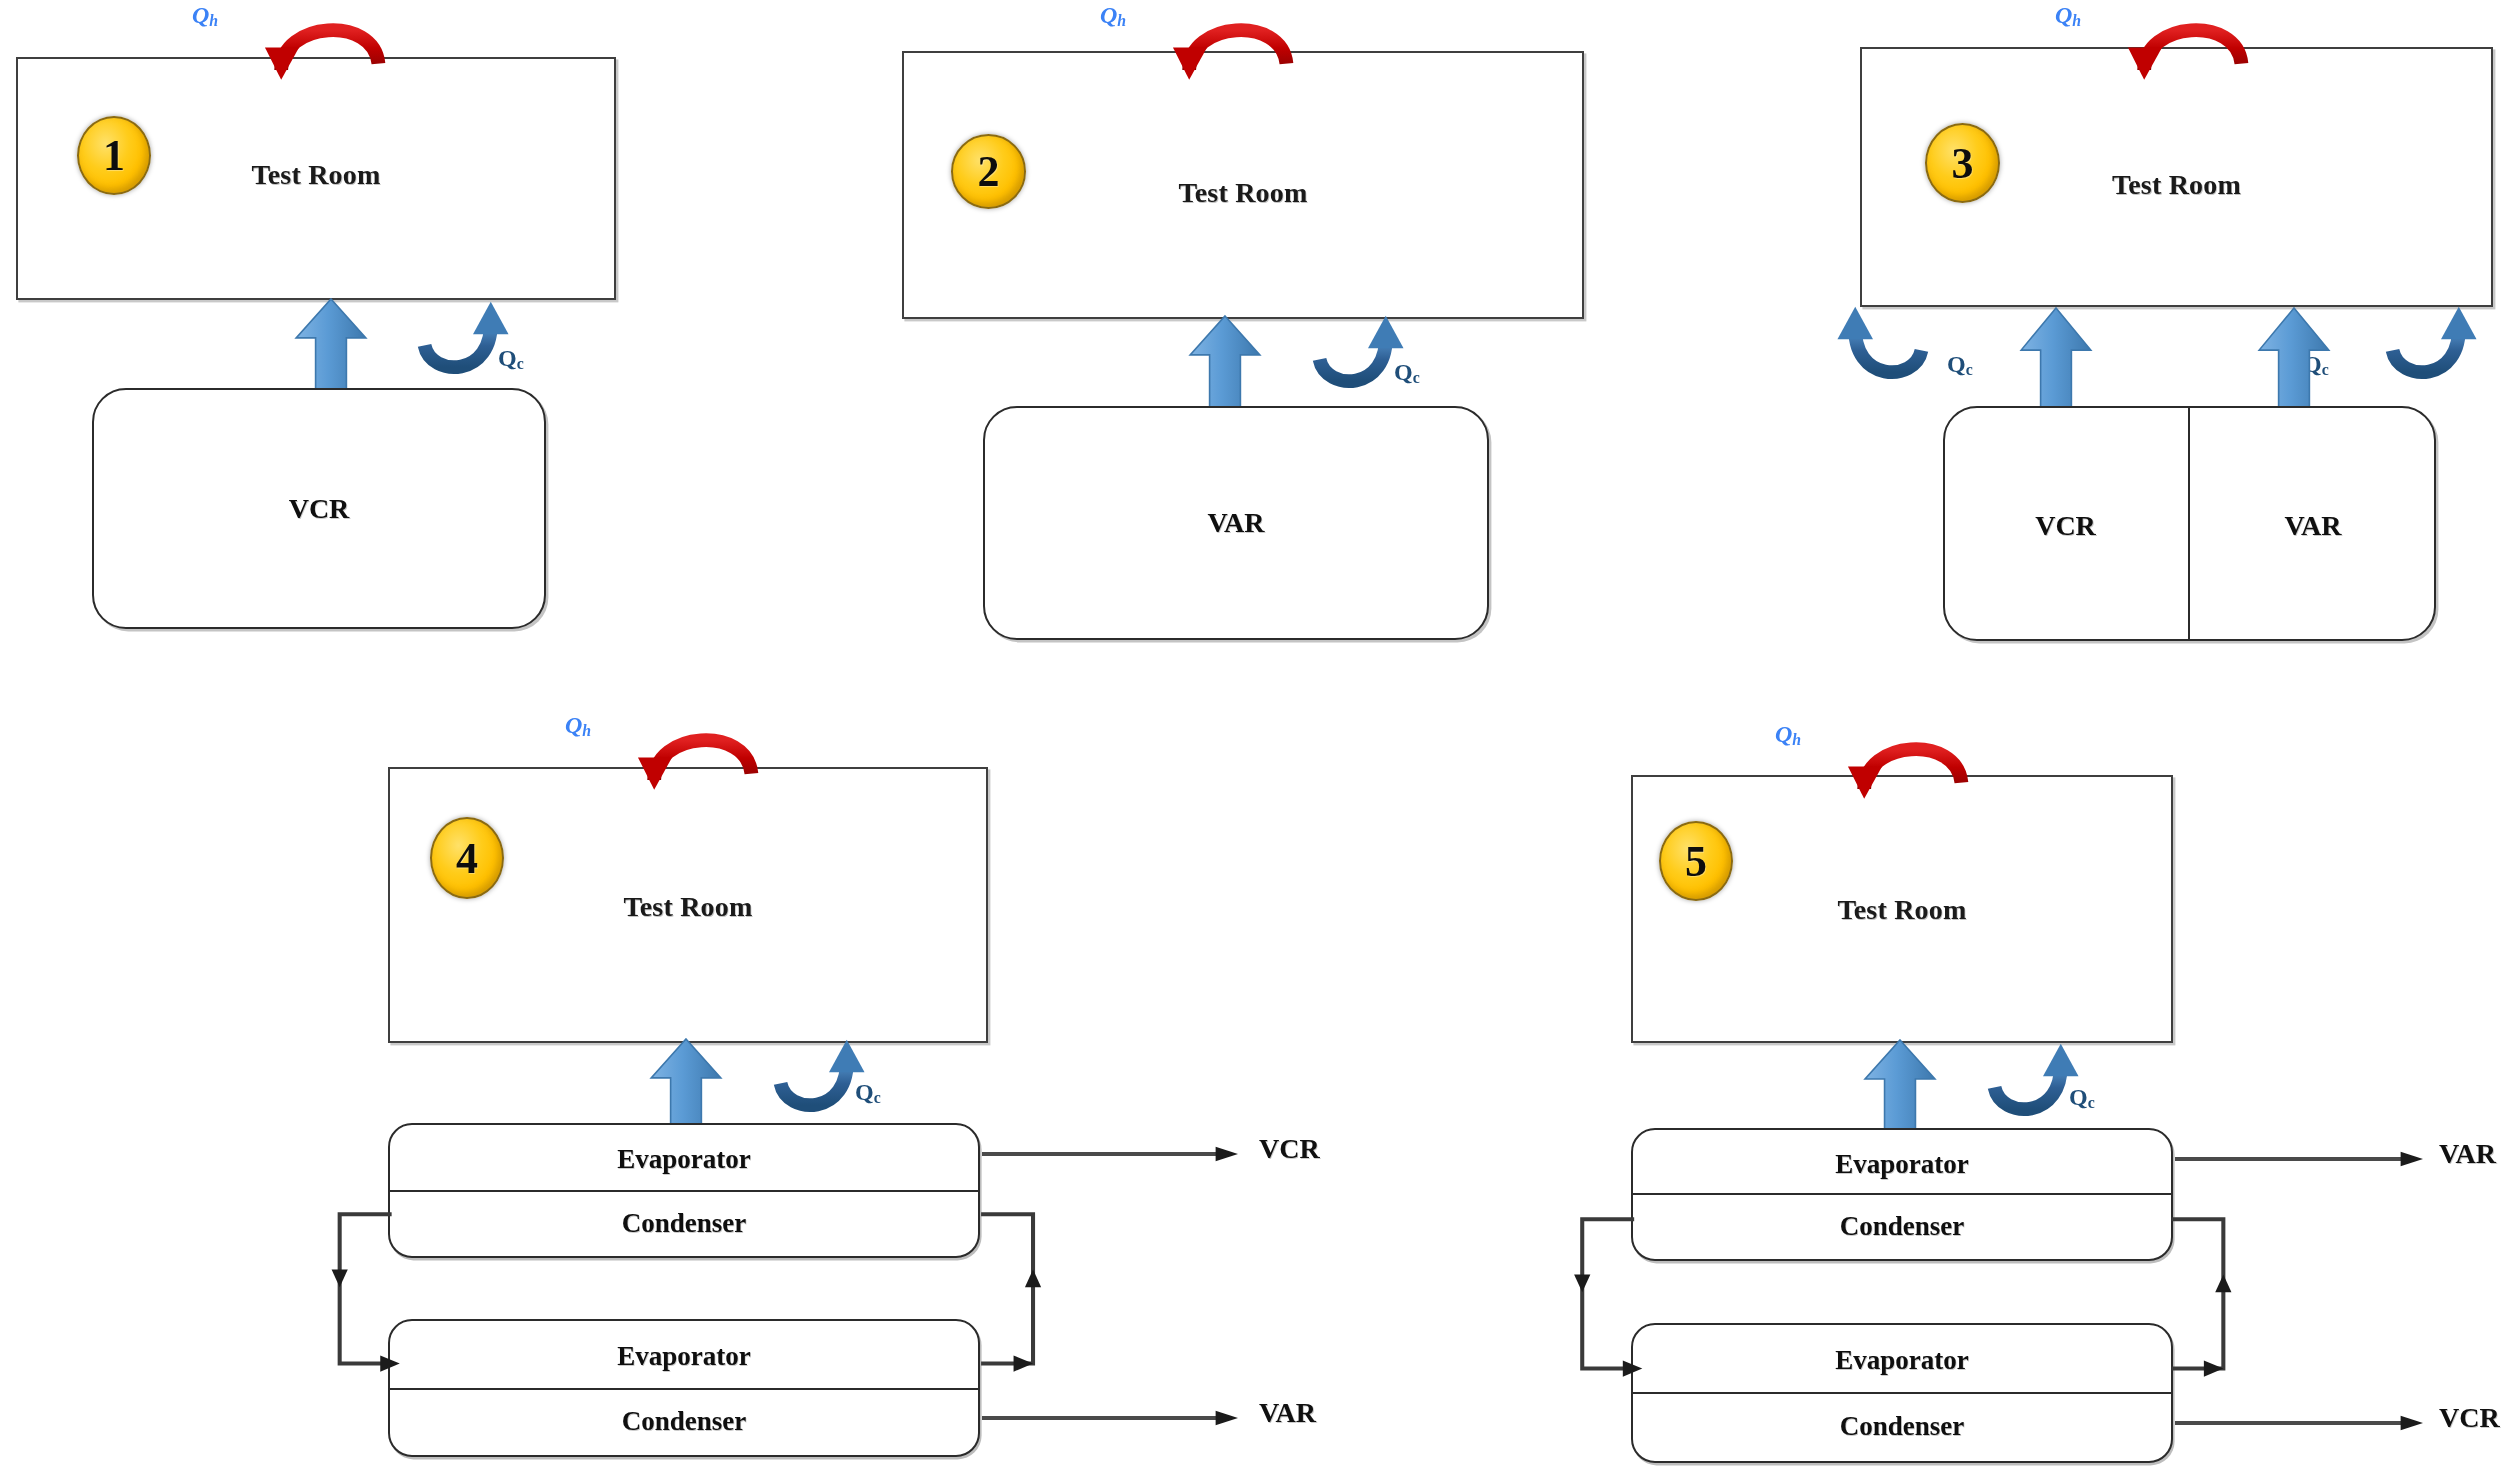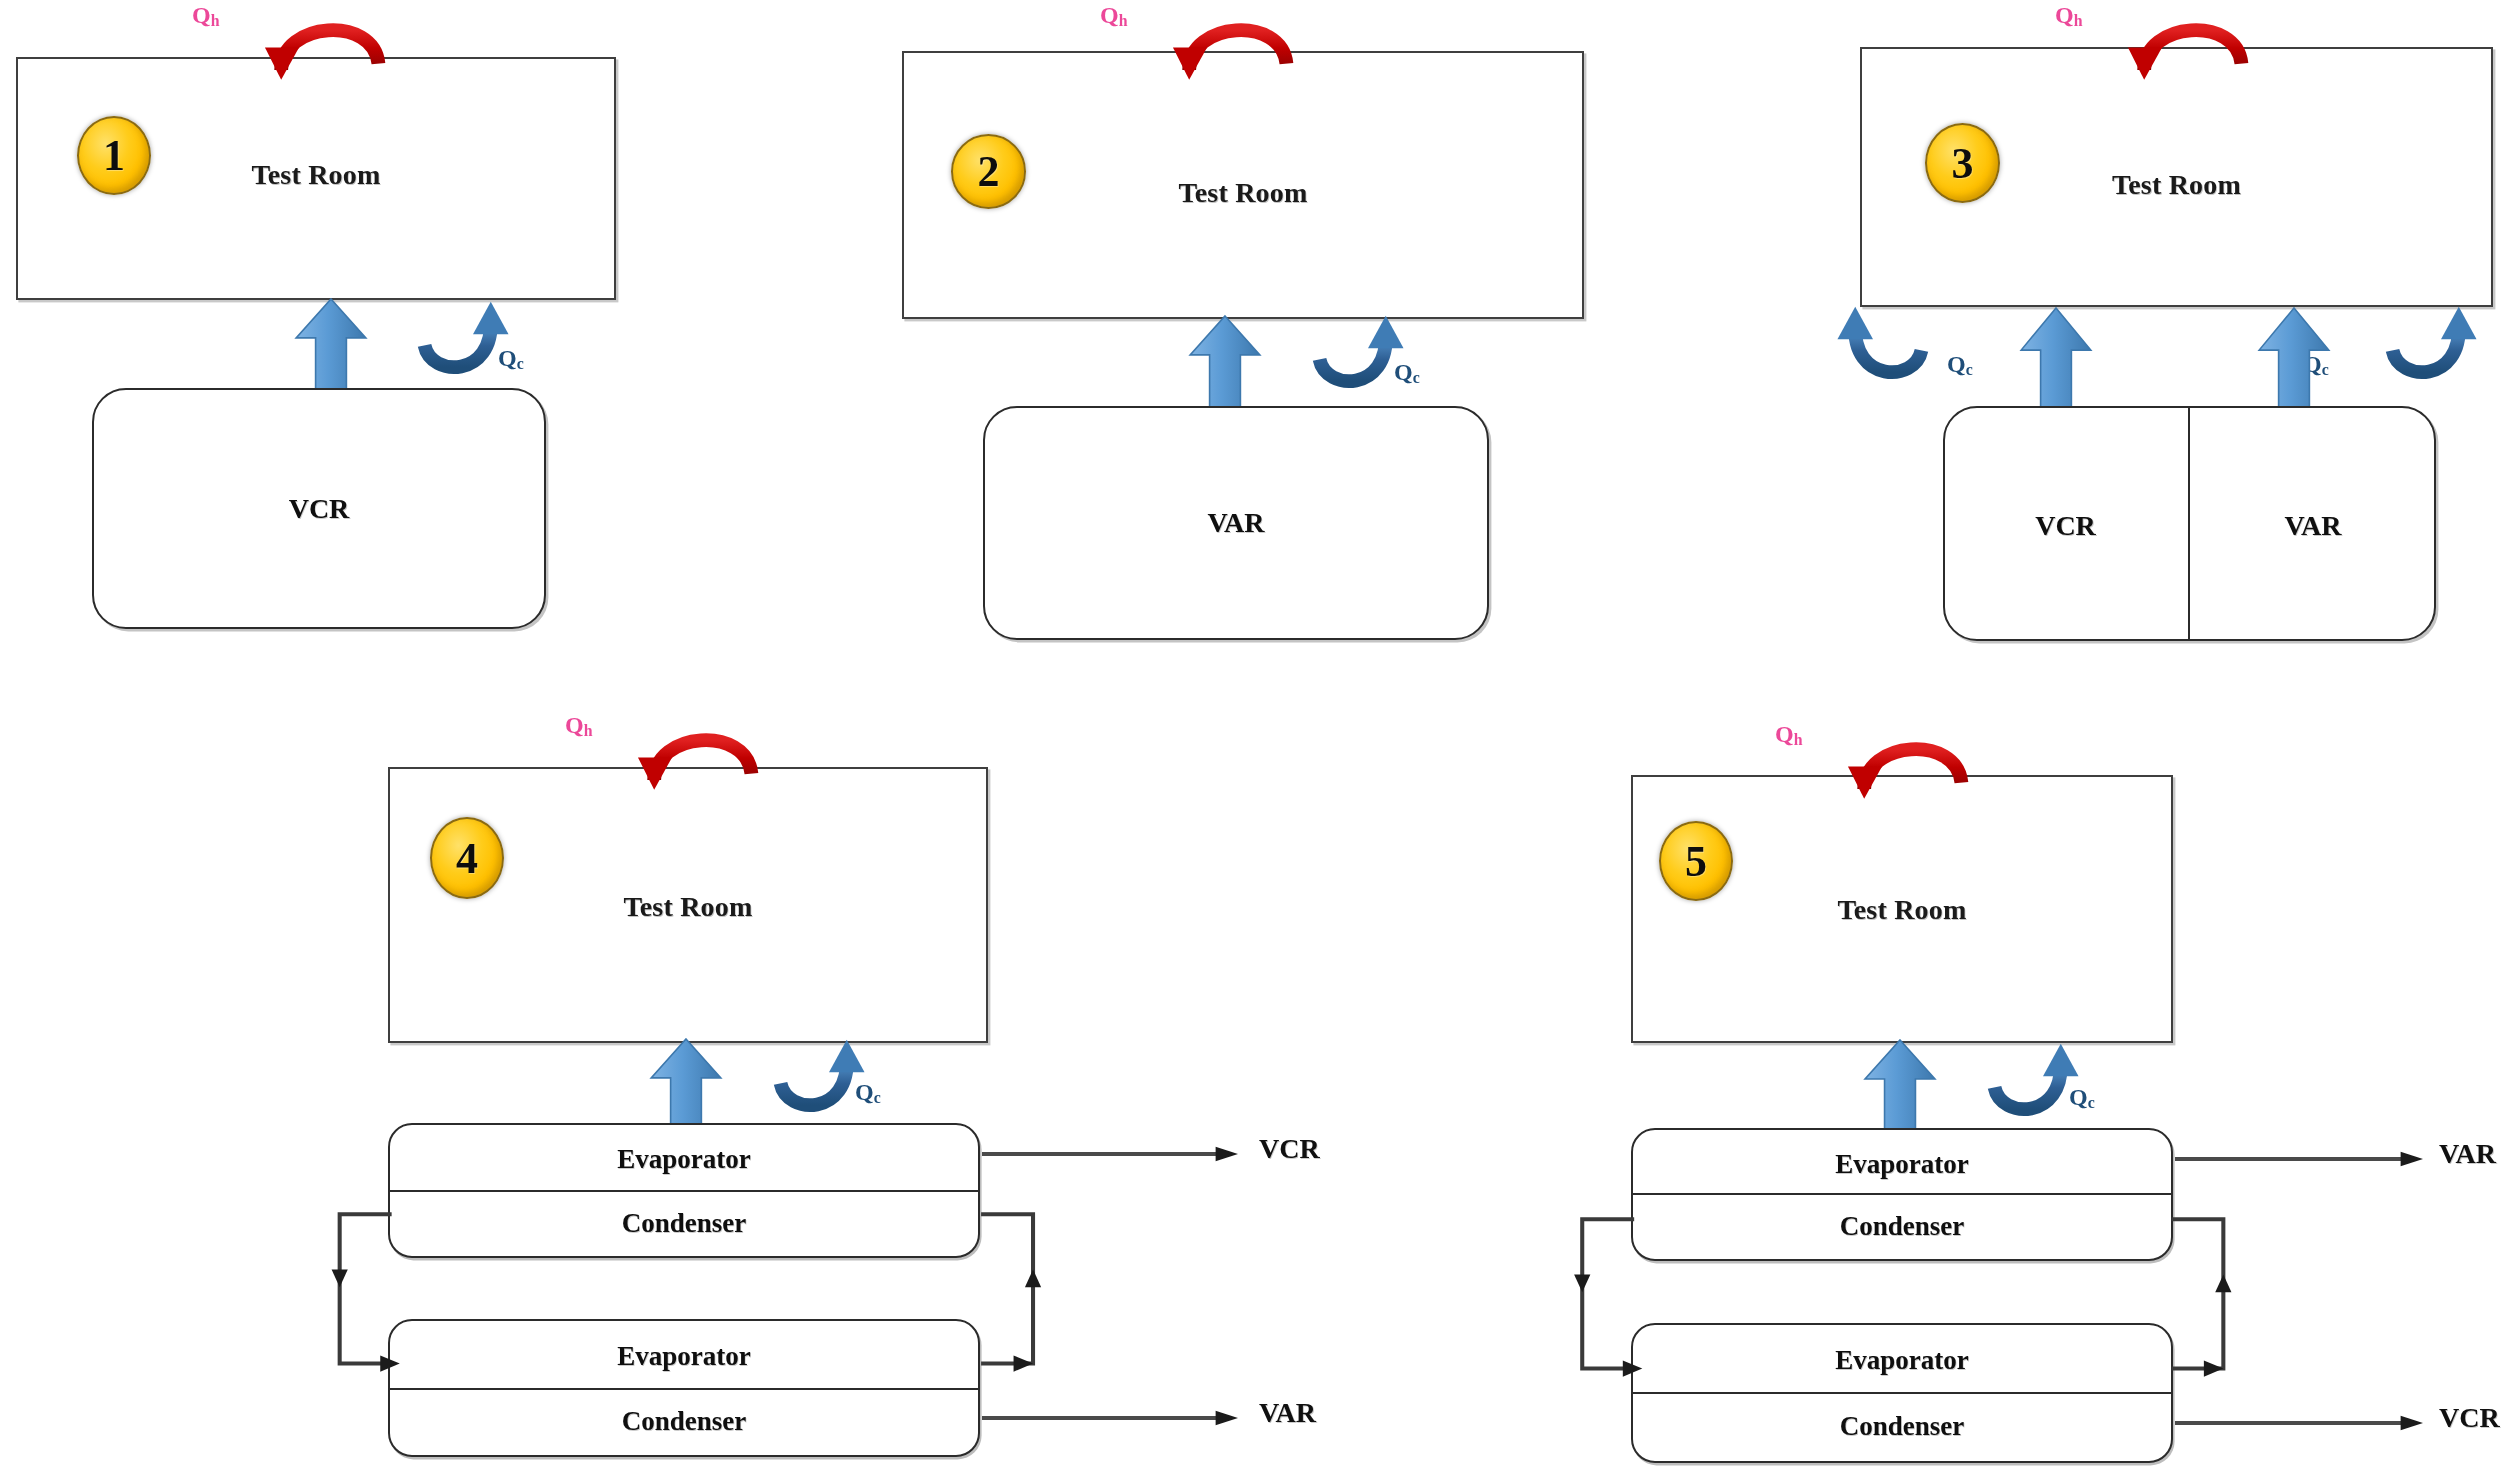--- a/index.html
+++ b/index.html
@@ -37,21 +37,21 @@
   
   .cunit{position:absolute;background:#fff;border:2.4px solid #2b2b2b;
          border-radius:24px;box-sizing:border-box;
          box-shadow:1.6px 2.4px 0 0 #bdbdbd;}
   .crow{position:absolute;left:0;right:0;display:flex;align-items:center;
         justify-content:center;font-weight:bold;color:#0f0f0f;
         text-shadow:0.8px 0.8px 0 rgba(125,125,125,.40);}
   .csplit{position:absolute;left:1.6px;right:1.6px;height:2.4px;background:#2b2b2b;}
 
   
-  .qh-label{position:absolute;color:#ec4899;font-weight:bold;}
+  .qh-label{position:absolute;color:#3b82f6;font-weight:bold;font-style:italic;}
   .qc-label{position:absolute;color:#1f4e79;font-weight:bold;}
   .tail-label{position:absolute;font-weight:bold;color:#101010;
               text-shadow:0.8px 0.8px 0 rgba(125,125,125,.40);}
   .sub{font-size:.66em;vertical-align:-.22em;}
 
   svg{position:absolute;overflow:visible;}
 </style>
 </head>
 <body>
 

